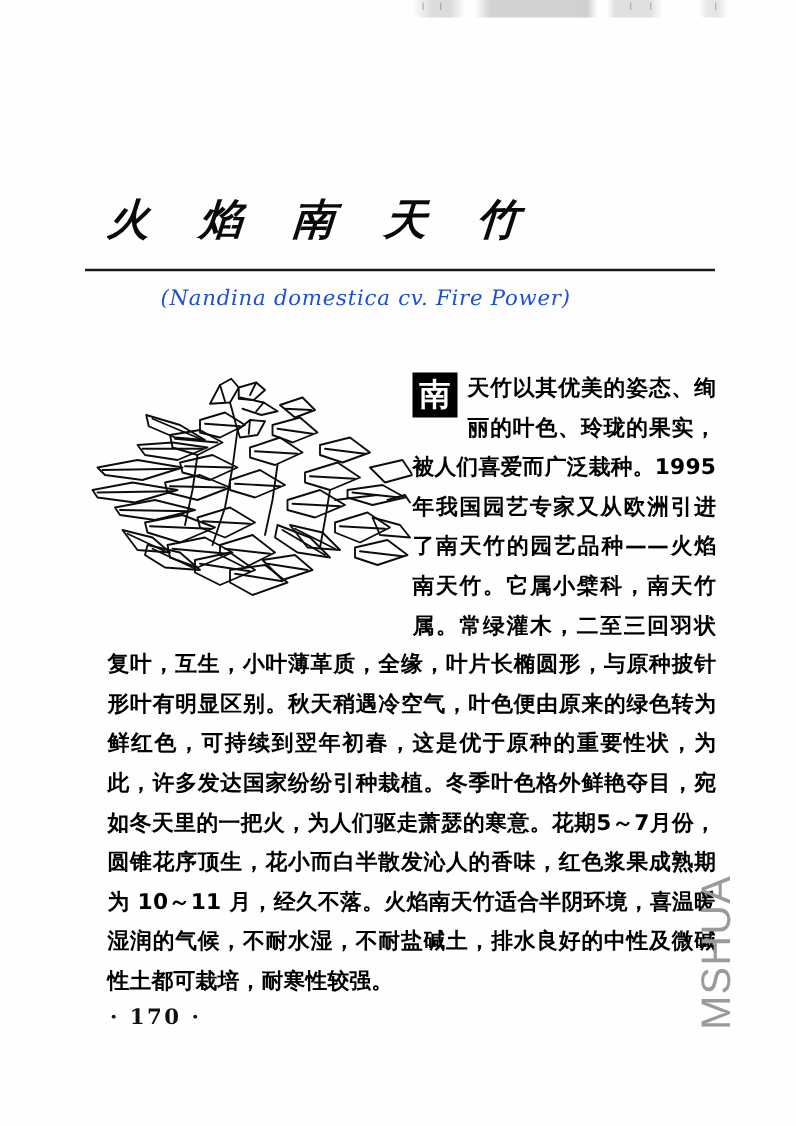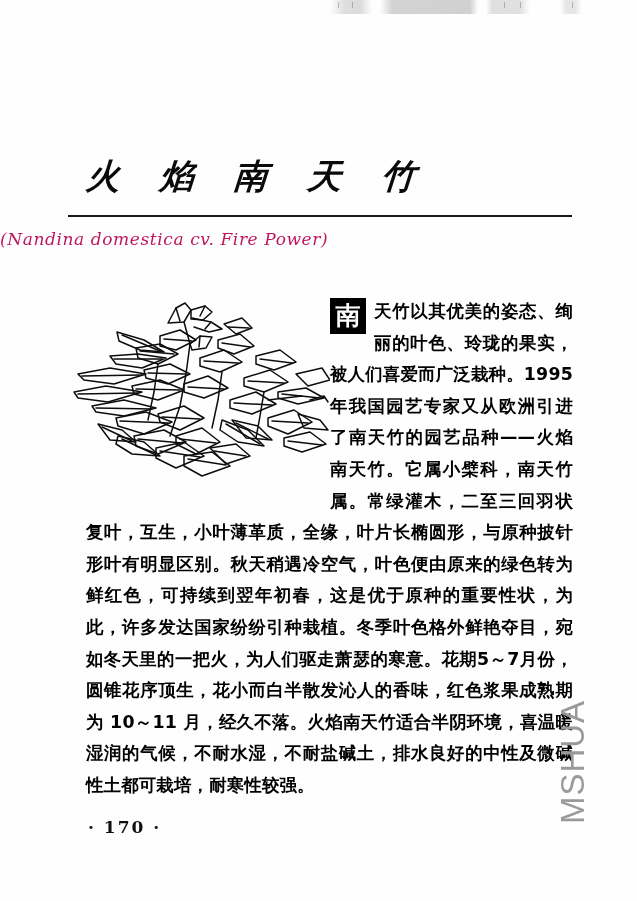--- a/index.html
+++ b/index.html
@@ -77,26 +77,26 @@
     width: 504px;
     height: 2px;
     background: #1a1a1a;
   }
 
   .latin-name {
     position: absolute;
     left: 0;
     top: 229px;
     width: 585px;
-    text-align: left;
+    text-align: center;
     font-family: "DejaVu Serif", "Liberation Serif", serif;
     font-style: italic;
     font-size: 17px;
     letter-spacing: 0.6px;
-    color: #be185d;
+    color: #1d4ed8;
   }
 
   
   .illustration {
     position: absolute;
     left: 72px;
     top: 296px;
     width: 258px;
     height: 195px;
   }
@@ -147,21 +147,20 @@
   
   .page-number {
     position: absolute;
     left: 88px;
     top: 804px;
     font-family: "DejaVu Serif", "Liberation Serif", serif;
     font-weight: 700;
     font-size: 17px;
     letter-spacing: 2px;
     color: #111;
-    margin-top: 13px;
   }
 
   
   .watermark {
     position: absolute;
     right: -16px;
     top: 742px;
     width: 160px;
     height: 40px;
     transform: rotate(-90deg);

